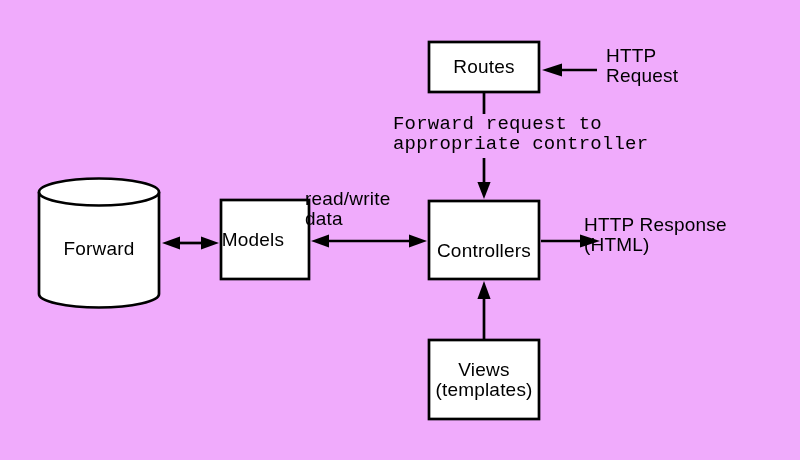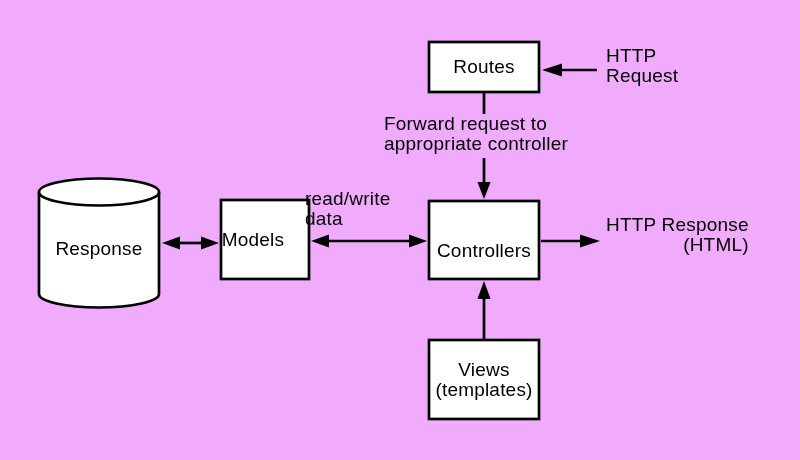--- a/index.html
+++ b/index.html
@@ -79,34 +79,34 @@
     </g>
 
     <g>
       <line x1="484" y1="339" x2="484" y2="298" stroke="#000000" stroke-width="2.7"></line>
       <polygon points="484,281 477.4,299 490.6,299" fill="#000000"></polygon>
     </g>
   </svg>
 
   <div class="label node-label" style="left:428px; top:41px; width:112px; height:52px;">Routes</div>
 
-  <div class="label node-label" style="left:38px; top:190px; width:122px; height:118px;">Response</div>
+  <div class="label node-label" style="left:38px; top:190px; width:122px; height:118px;">Forward</div>
 
   <div class="label node-label" style="left:208px; top:199px; width:90px; height:81px;">Models</div>
 
   <div class="label node-label" style="left:428px; top:200px; width:112px; height:101px;">Controllers</div>
 
   <div class="label node-label" style="left:428px; top:339px; width:112px; height:81px;">Views
 (templates)</div>
 
   <div class="label" style="left:606px; top:46px;">HTTP
 Request</div>
 
-  <div class="label" style="left:384px; top:114px;">Forward request to
+  <div class="label" style="left:393px; top:114px;font-family:Liberation Mono, monospace;">Forward request to
 appropriate controller</div>
 
   <div class="label" style="left:305px; top:189px; width:120px; text-align:left;">read/write
 data</div>
 
-  <div class="label" style="left:606px; top:215px;text-align:right;">HTTP Response
+  <div class="label" style="left:584px; top:215px;">HTTP Response
 (HTML)</div>
 
 </div>
 
 </body></html>

